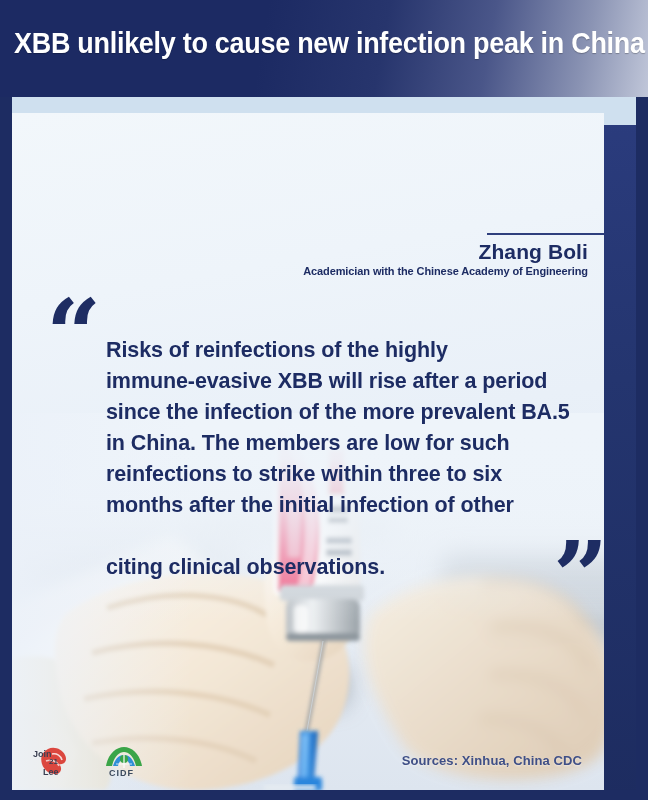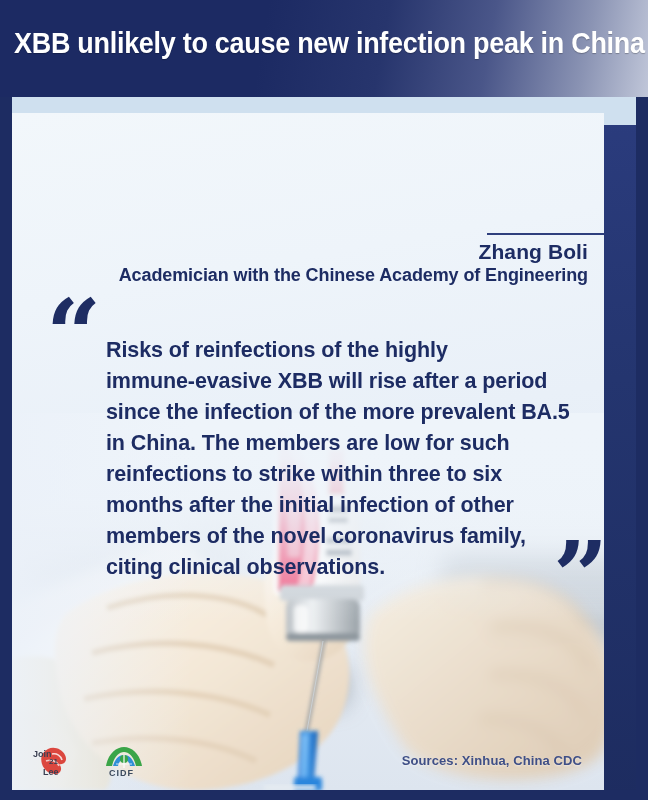--- a/index.html
+++ b/index.html
@@ -138,21 +138,21 @@
     font-size: 21px;
     font-weight: bold;
     text-align: right;
     letter-spacing: 0.1px;
   }
   .attrib-role {
     position: absolute;
     right: 16px;
     top: 152px;
     color: #1d2c63;
-    font-size: 18px;
+    font-size: 11px;
     font-weight: bold;
     text-align: right;
     letter-spacing: -0.1px;
   }
 
   
   .qmark {
     position: absolute;
     color: #1e2d63;
     font-family: "DejaVu Serif", serif;
@@ -373,21 +373,21 @@
     <div class="qmark qmark-open">“</div>
     <div class="qmark qmark-close">”</div>
 
     <div class="quote-text">
       <span>Risks of reinfections of the highly</span><br>
       <span>immune-evasive XBB will rise after a period</span><br>
       <span>since the infection of the more prevalent BA.5</span><br>
       <span>in China. The members are low for such</span><br>
       <span>reinfections to strike within three to six</span><br>
       <span>months after the initial infection of other</span><br>
-      <span>members of the novel coronavirus family,</span><br>
+      <br>
       <span>citing clinical observations.</span>
     </div>
 
     <div class="footer-sources">Sources: Xinhua, China CDC</div>
 
     <div class="logos">
 
       <svg class="logo-box" width="46" height="34" viewBox="0 0 46 34">
         <path d="M16 5 C22 2 30 5 33 11 C36 17 32 21 27 20 C31 24 29 30 23 30
                  C17 30 12 26 10 20 C8 14 10 8 16 5 Z" fill="#d9342b" opacity="0.9"></path>

